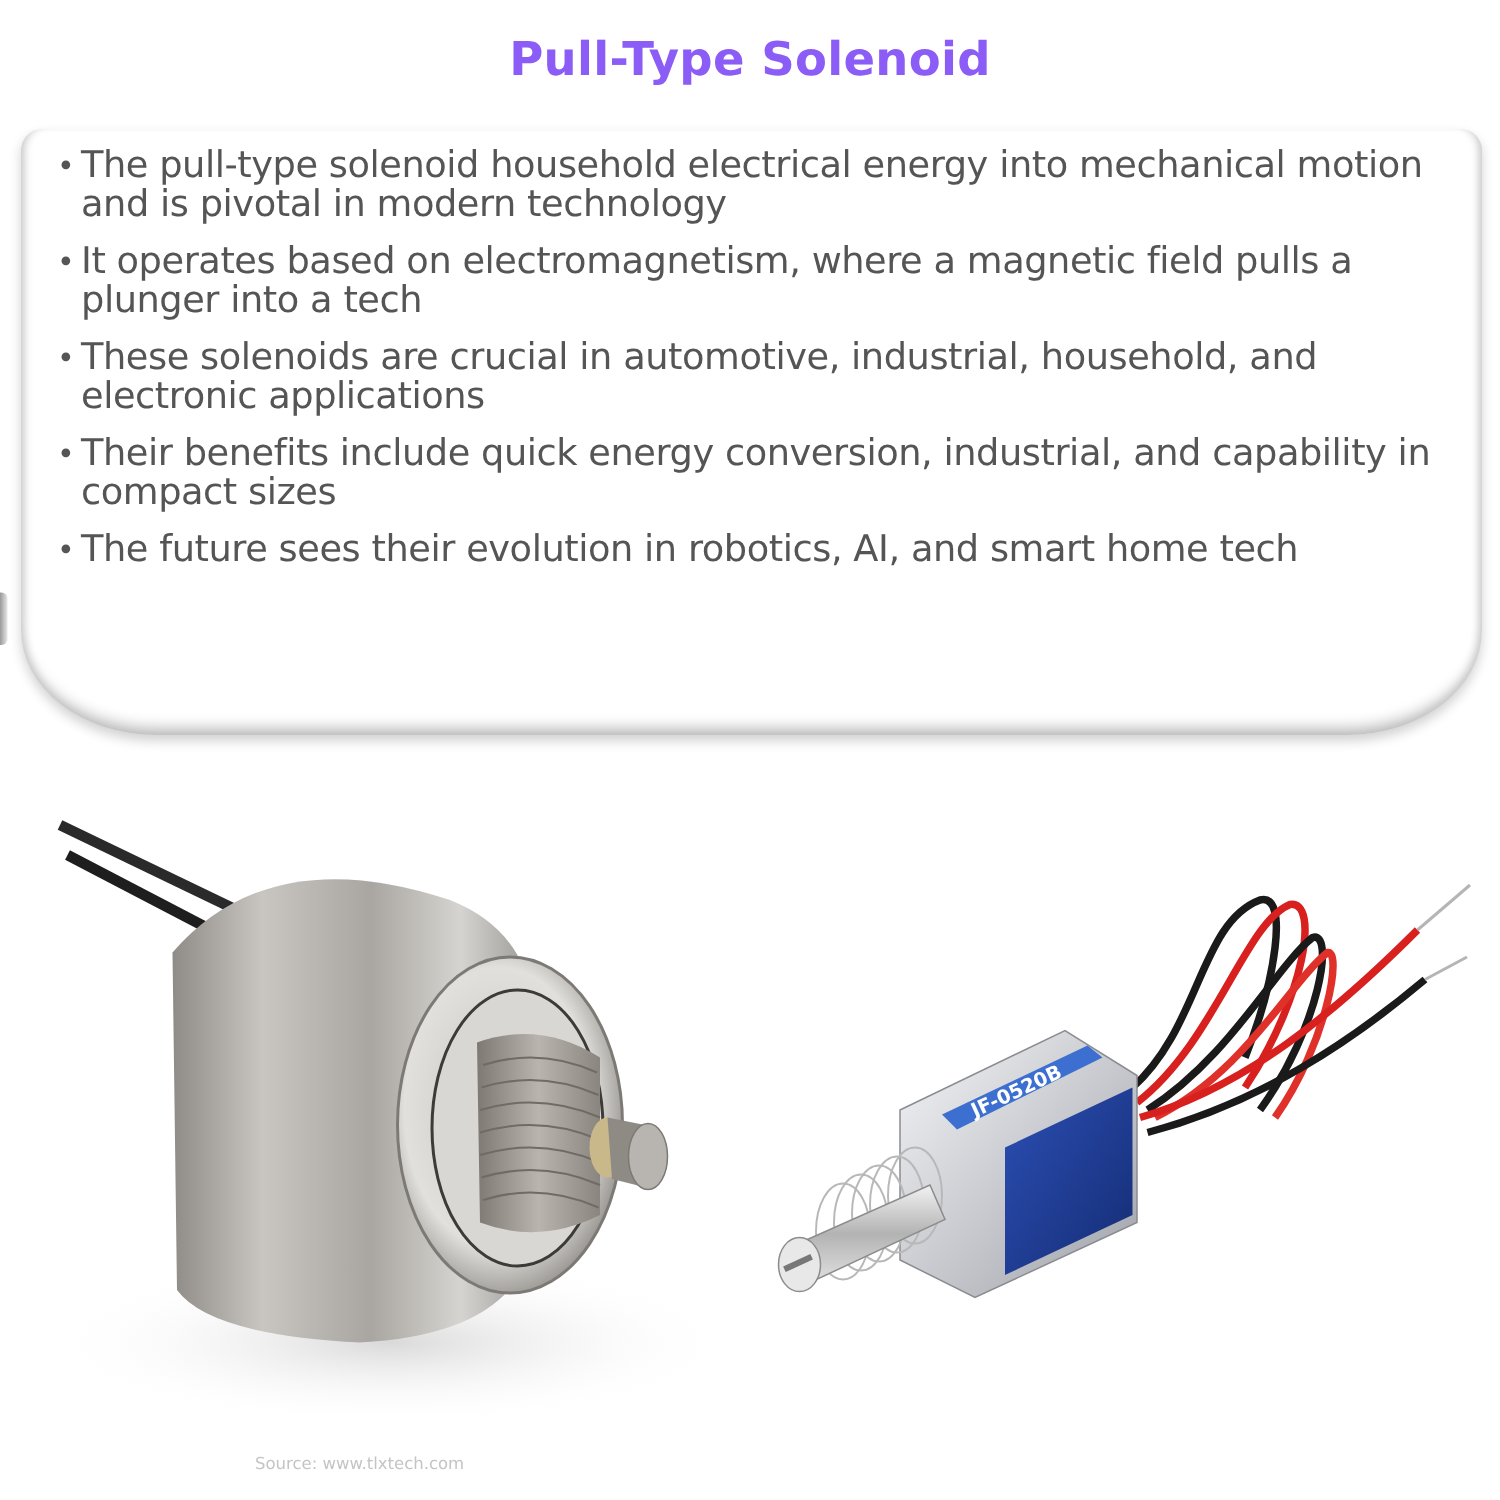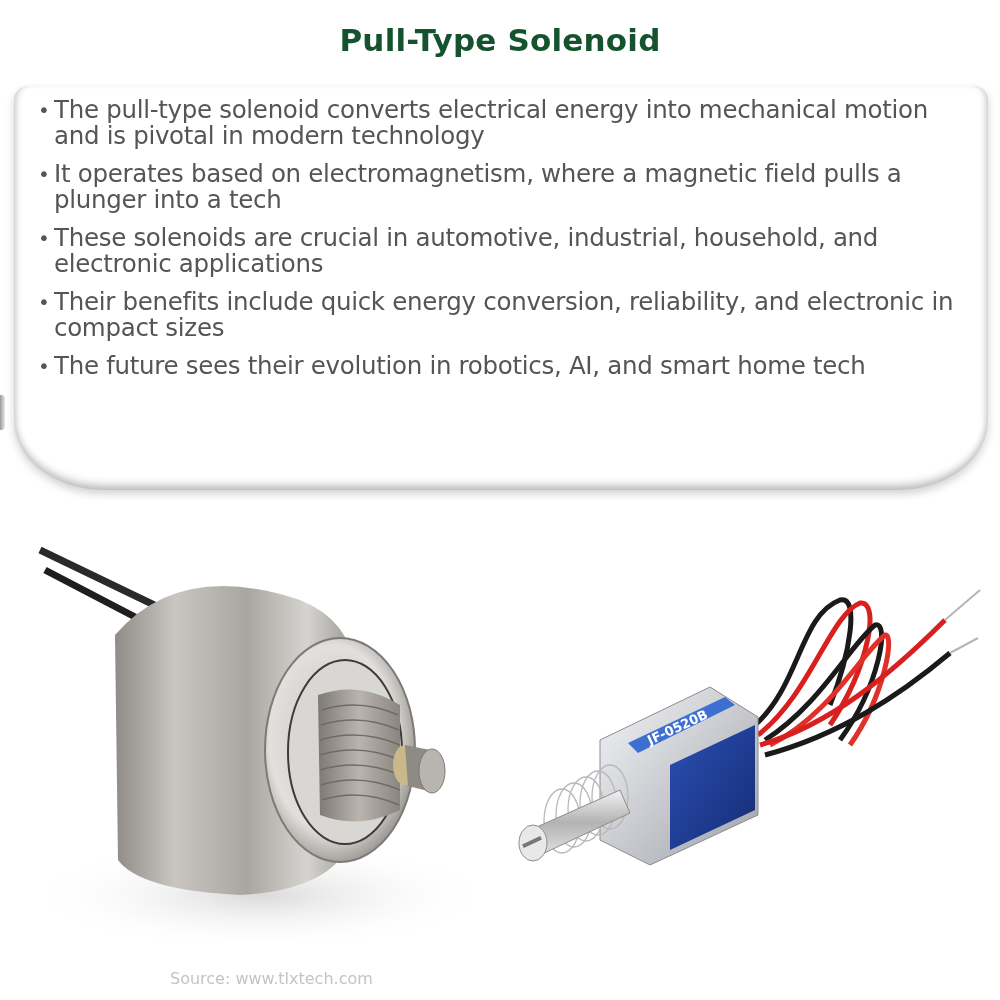--- a/index.html
+++ b/index.html
@@ -5,21 +5,21 @@
     * { box-sizing: border-box; margin: 0; padding: 0; }
     html, body {
       width: 1000px; height: 1000px; background: #ffffff; overflow: hidden;
       font-family: "DejaVu Sans", "Liberation Sans", sans-serif;
       color: #555555;
     }
     .page { position: relative; width: 1000px; height: 1000px; }
 
     .title {
       position: absolute; left: 0; top: 22px; width: 1000px;
-      text-align: center; font-size: 31px; color: #14532d;
+      text-align: center; font-size: 31px; color: #8b5cf6;
       letter-spacing: 0.2px;
     }
 
     
     .card {
       position: absolute; left: 14px; top: 86px; width: 974px; height: 404px;
       background: #ffffff;
       border-radius: 14px 14px 90px 90px / 14px 14px 70px 70px;
       box-shadow:
         inset 6px 0 6px -4px #c8c8c8,
@@ -44,39 +44,39 @@
     }
     .bullets li .dot {
       position: absolute; left: 2px; top: 0; font-size: 20px; color: #555555;
     }
 
     
     .img1 { position: absolute; left: 0; top: 530px; width: 500px; height: 440px; }
     .img2 { position: absolute; left: 500px; top: 575px; width: 500px; height: 320px; }
 
     .source {
-      position: absolute; font-size: 16px; color: #c4c4c4;
+      position: absolute; font-size: 11px; color: #c4c4c4;
     }
     .source-1 { left: 170px; top: 969px; }
     .source-2 { left: 705px; top: 983px; font-size: 8px; color: #dddddd; filter: blur(0.6px); }
   </style>
 </head>
 <body>
 
 <div class="page">
   <h1 class="title">Pull-Type Solenoid</h1>
 
   <div class="card"></div>
   <div class="card-left-edge"></div>
 
   <ul class="bullets">
-    <li><span class="dot">•</span><span>The pull-type solenoid converts electrical energy into mechanical motion and is pivotal in modern technology</span></li>
+    <li><span class="dot">•</span><span>The pull-type solenoid household electrical energy into mechanical motion and is pivotal in modern technology</span></li>
     <li><span class="dot">•</span><span>It operates based on electromagnetism, where a magnetic field pulls a plunger into a tech</span></li>
     <li><span class="dot">•</span><span>These solenoids are crucial in automotive, industrial, household, and electronic applications</span></li>
-    <li><span class="dot">•</span><span>Their benefits include quick energy conversion, reliability, and electronic in compact sizes</span></li>
+    <li><span class="dot">•</span><span>Their benefits include quick energy conversion, industrial, and capability in compact sizes</span></li>
     <li><span class="dot">•</span><span>The future sees their evolution in robotics, AI, and smart home tech</span></li>
   </ul>
 
   <svg class="img1" viewBox="0 0 500 440">
     <defs>
       <linearGradient id="bodyG" x1="0" y1="0" x2="1" y2="0">
         <stop offset="0" stop-color="#8f8c88"></stop>
         <stop offset="0.25" stop-color="#c9c6c1"></stop>
         <stop offset="0.55" stop-color="#a9a6a1"></stop>
         <stop offset="0.8" stop-color="#d6d4d0"></stop>

